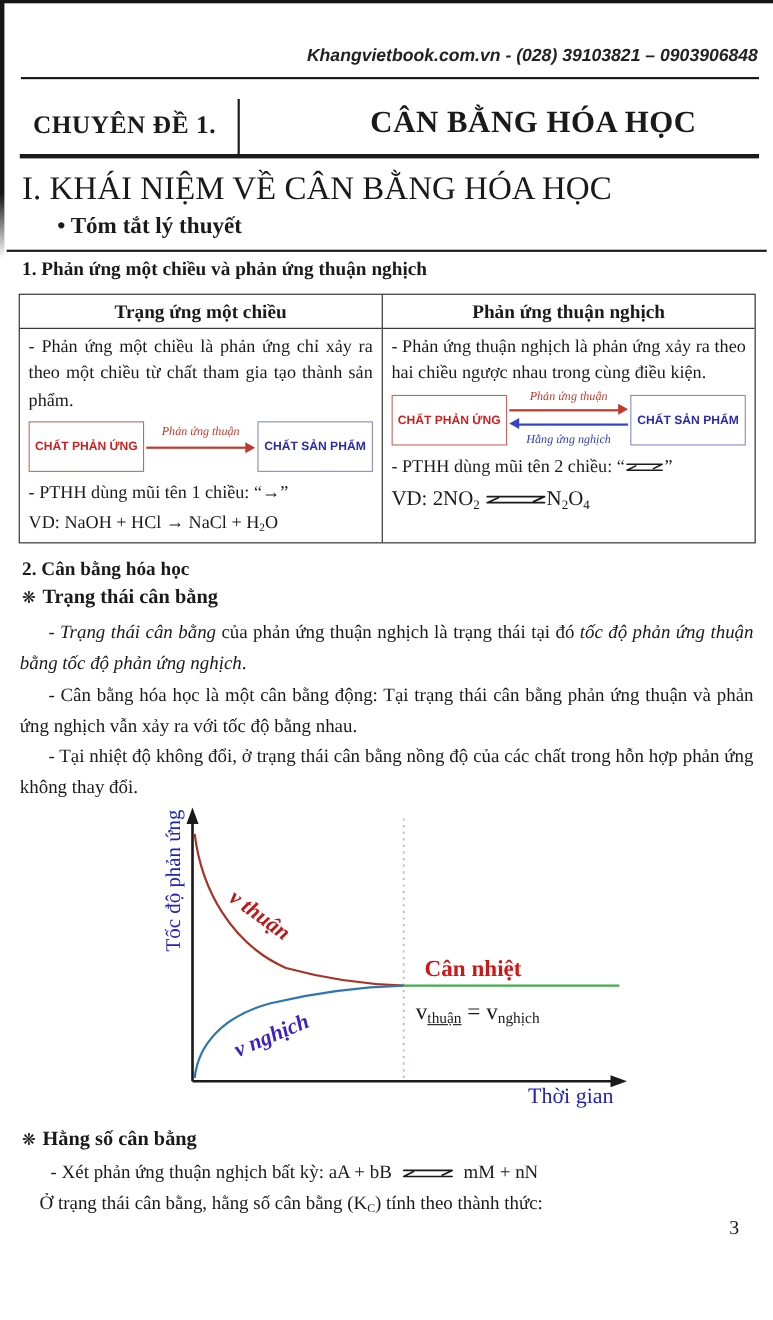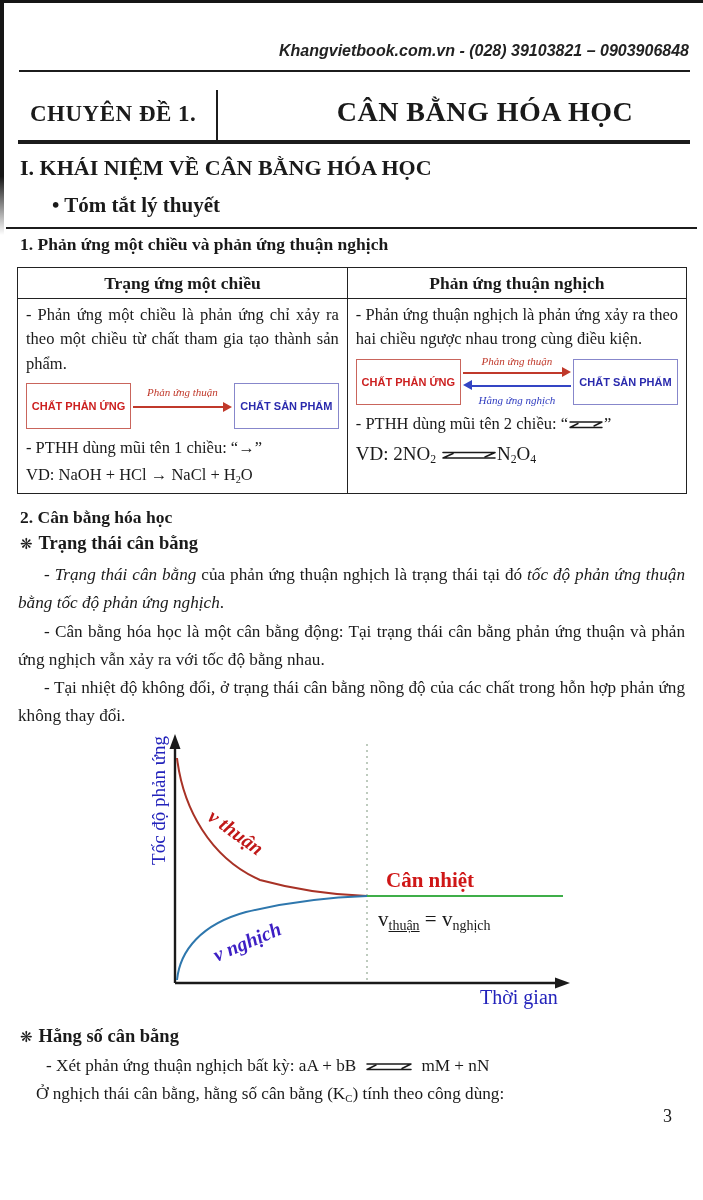--- a/index.html
+++ b/index.html
@@ -6,21 +6,21 @@
   #page{position:relative;width:703px;height:1200px;background:#ffffff;overflow:hidden;
         font-family:"Liberation Serif",serif;color:#1a1a1a;}
   .abs{position:absolute;}
   .hline{position:absolute;background:#1c1c1c;}
   
   .contact{font-family:"Liberation Sans",sans-serif;font-style:italic;font-weight:bold;
            font-size:16px;color:#222;}
   
   .title-left{font-weight:bold;font-size:23px;letter-spacing:.5px;}
   .title-right{font-weight:bold;font-size:28px;letter-spacing:.5px;text-align:center;padding-left:32px;}
-  .h1{font-weight:bold;font-size:22px;}
+  .h1{font-weight:normal;font-size:30px;}
   .h2{font-weight:bold;font-size:21px;}
   .h3{font-weight:bold;font-size:17.5px;}
   .marker{font-family:"DejaVu Sans",sans-serif;font-size:15px;margin-right:6px;}
   
   #tbl{position:absolute;left:17px;top:267px;width:668px;height:225px;
        border:1.6px solid #222;display:flex;}
   .col{display:flex;flex-direction:column;min-width:0;}
   .col.left{width:49.3%;border-right:1.4px solid #222;}
   .col.right{width:50.7%;}
   .thead{height:30px;border-bottom:1.4px solid #222;display:flex;align-items:center;
@@ -176,18 +176,18 @@
   <div class="abs h2" style="left:20px;top:1026px;font-size:18.5px;">
     <span class="marker">❋</span><span>Hằng số cân bằng</span>
   </div>
   <div class="abs bline" style="left:46px;top:1056px;">
     <span>- Xét phản ứng thuận nghịch bất kỳ: aA + bB</span>&nbsp;&nbsp;<svg class="eqsvg" width="48" height="13" viewBox="0 0 48 13">
         <path d="M2,4 H46 M46,4 L37,8.5" stroke="#1a1a1a" stroke-width="1.5" fill="none" stroke-linecap="round"></path>
         <path d="M2,9.5 H46 M2,9.5 L11,5" stroke="#1a1a1a" stroke-width="1.5" fill="none" stroke-linecap="round"></path>
       </svg>&nbsp;&nbsp;<span>mM + nN</span>
   </div>
   <div class="abs bline" style="left:36px;top:1084px;">
-    <span>Ở nghịch thái cân bằng, hằng số cân bằng (K</span><span class="sb">C</span><span>) tính theo công dùng:</span>
+    <span>Ở trạng thái cân bằng, hằng số cân bằng (K</span><span class="sb">C</span><span>) tính theo thành thức:</span>
   </div>
 
   <div class="abs pagenum" style="left:663px;top:1106px;">3</div>
 
 </div>
 
 </body></html>

